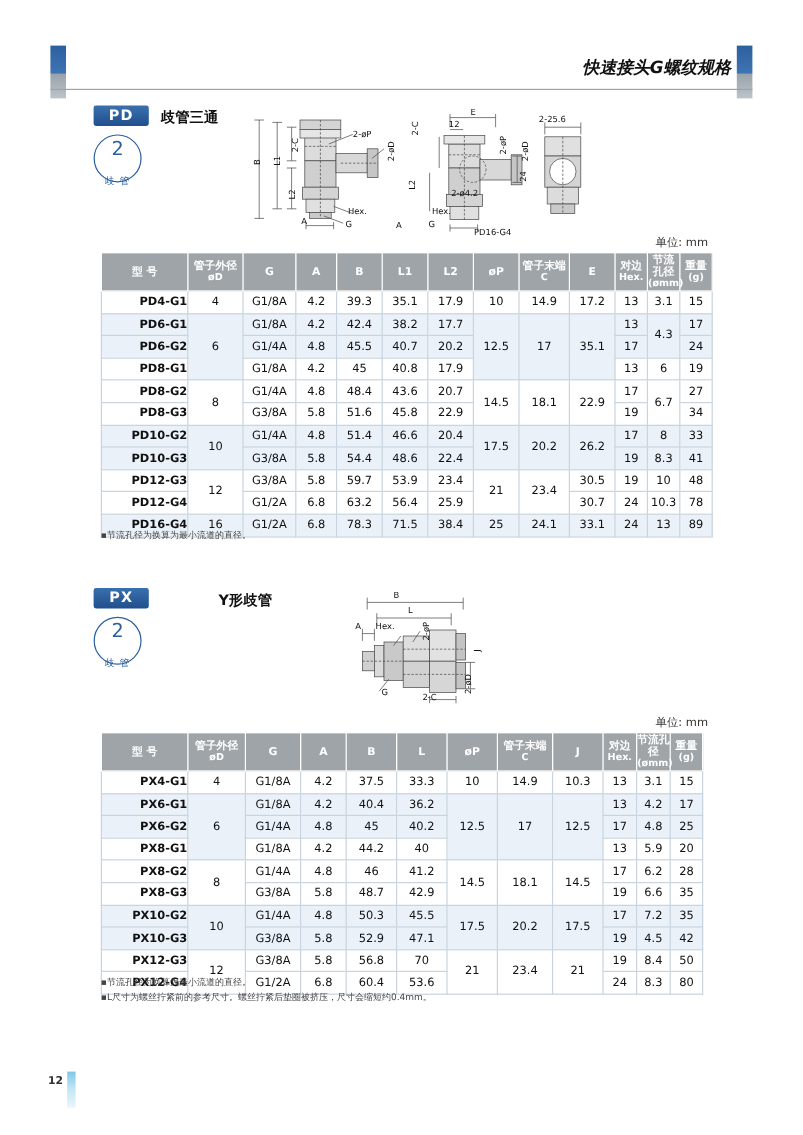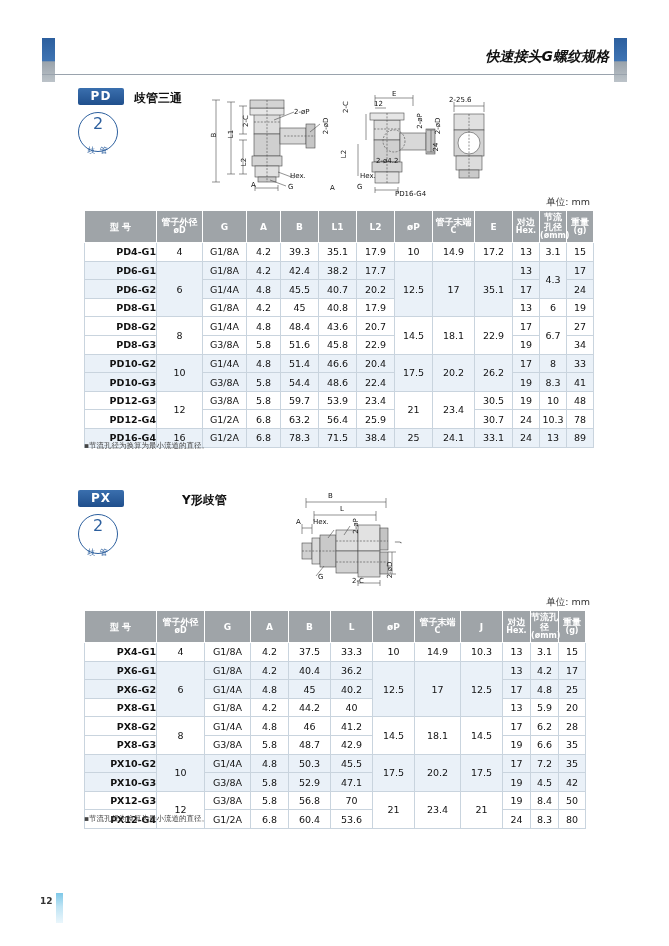--- a/index.html
+++ b/index.html
@@ -576,18 +576,19 @@
           <td>53.6</td>
           <td>24</td>
           <td>8.3</td>
           <td>80</td>
         </tr>
       </tbody>
   </table>
 
   <div class="foot" style="left:84px;top:813px;">
     <div>▪节流孔径为换算为最小流道的直径。</div>
+    <div>▪L尺寸为螺丝拧紧前的参考尺寸。螺丝拧紧后垫圈被挤压，尺寸会缩短约0.4mm。</div>
   </div>
 
   <div class="pg-num">12</div>
   <div class="pg-bar"></div>
 
 </div>
 
 </body></html>

